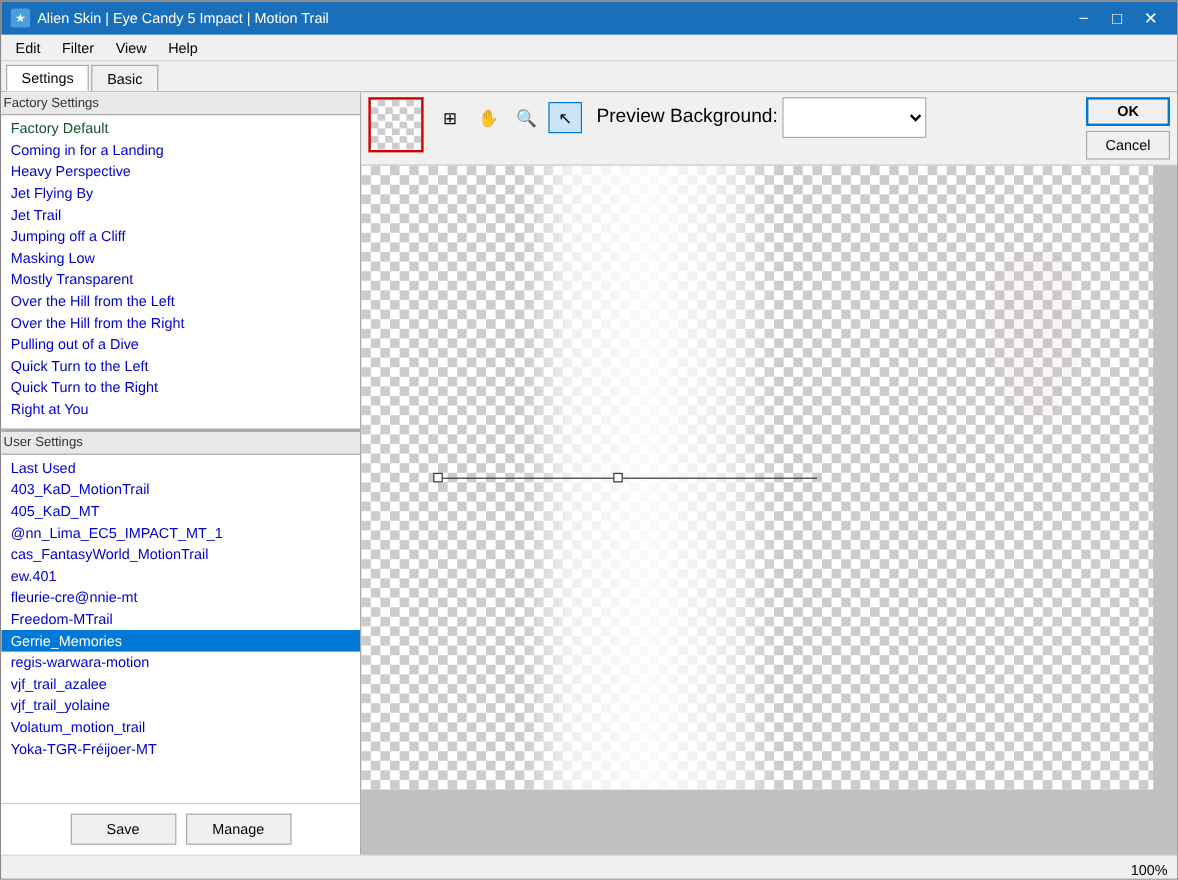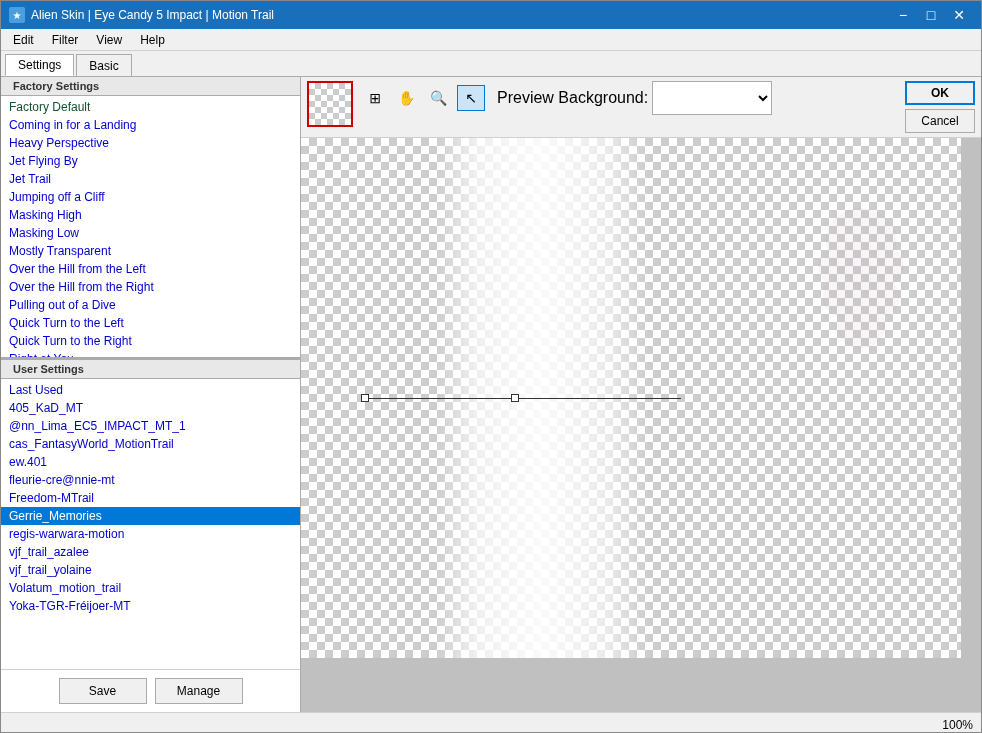--- a/index.html
+++ b/index.html
@@ -118,22 +118,22 @@
     #factory-section {
       flex: 1;
       display: flex;
       flex-direction: column;
       border-bottom: 3px solid #ababab;
       overflow: hidden;
     }
     .section-header {
       background: #e8e8e8;
       border-bottom: 1px solid #ababab;
-      padding: 3px 12px;
-      font-weight: bold;
+      padding: 3px 2px;
+      font-weight: normal;
       color: #333;
       font-size: 11px;
     }
     .settings-list-container {
       overflow-y: auto;
       flex: 1;
       position: relative;
     }
     .settings-list {
       list-style: none;
@@ -392,38 +392,38 @@
     <div id="factory-section">
       <div class="section-header">Factory Settings</div>
       <div class="settings-list-container">
         <ul class="settings-list">
         <li class="normal-color">Factory Default</li>
             <li>Coming in for a Landing</li>
             <li>Heavy Perspective</li>
             <li>Jet Flying By</li>
             <li>Jet Trail</li>
             <li>Jumping off a Cliff</li>
-            <li>Masking High</li>
             <li>Masking Low</li>
             <li>Mostly Transparent</li>
             <li>Over the Hill from the Left</li>
             <li>Over the Hill from the Right</li>
             <li>Pulling out of a Dive</li>
             <li>Quick Turn to the Left</li>
             <li>Quick Turn to the Right</li>
             <li>Right at You</li>
           </ul>
       </div>
     </div>
 
     <div id="user-section">
       <div class="section-header">User Settings</div>
       <div class="settings-list-container">
         <ul class="settings-list" id="user-settings-list">
         <li>Last Used</li>
+            <li>403_KaD_MotionTrail</li>
             <li>405_KaD_MT</li>
             <li>@nn_Lima_EC5_IMPACT_MT_1</li>
             <li>cas_FantasyWorld_MotionTrail</li>
             <li>ew.401</li>
             <li>fleurie-cre@nnie-mt</li>
             <li>Freedom-MTrail</li>
             <li class="selected">Gerrie_Memories</li>
             <li>regis-warwara-motion</li>
             <li>vjf_trail_azalee</li>
             <li>vjf_trail_yolaine</li>

